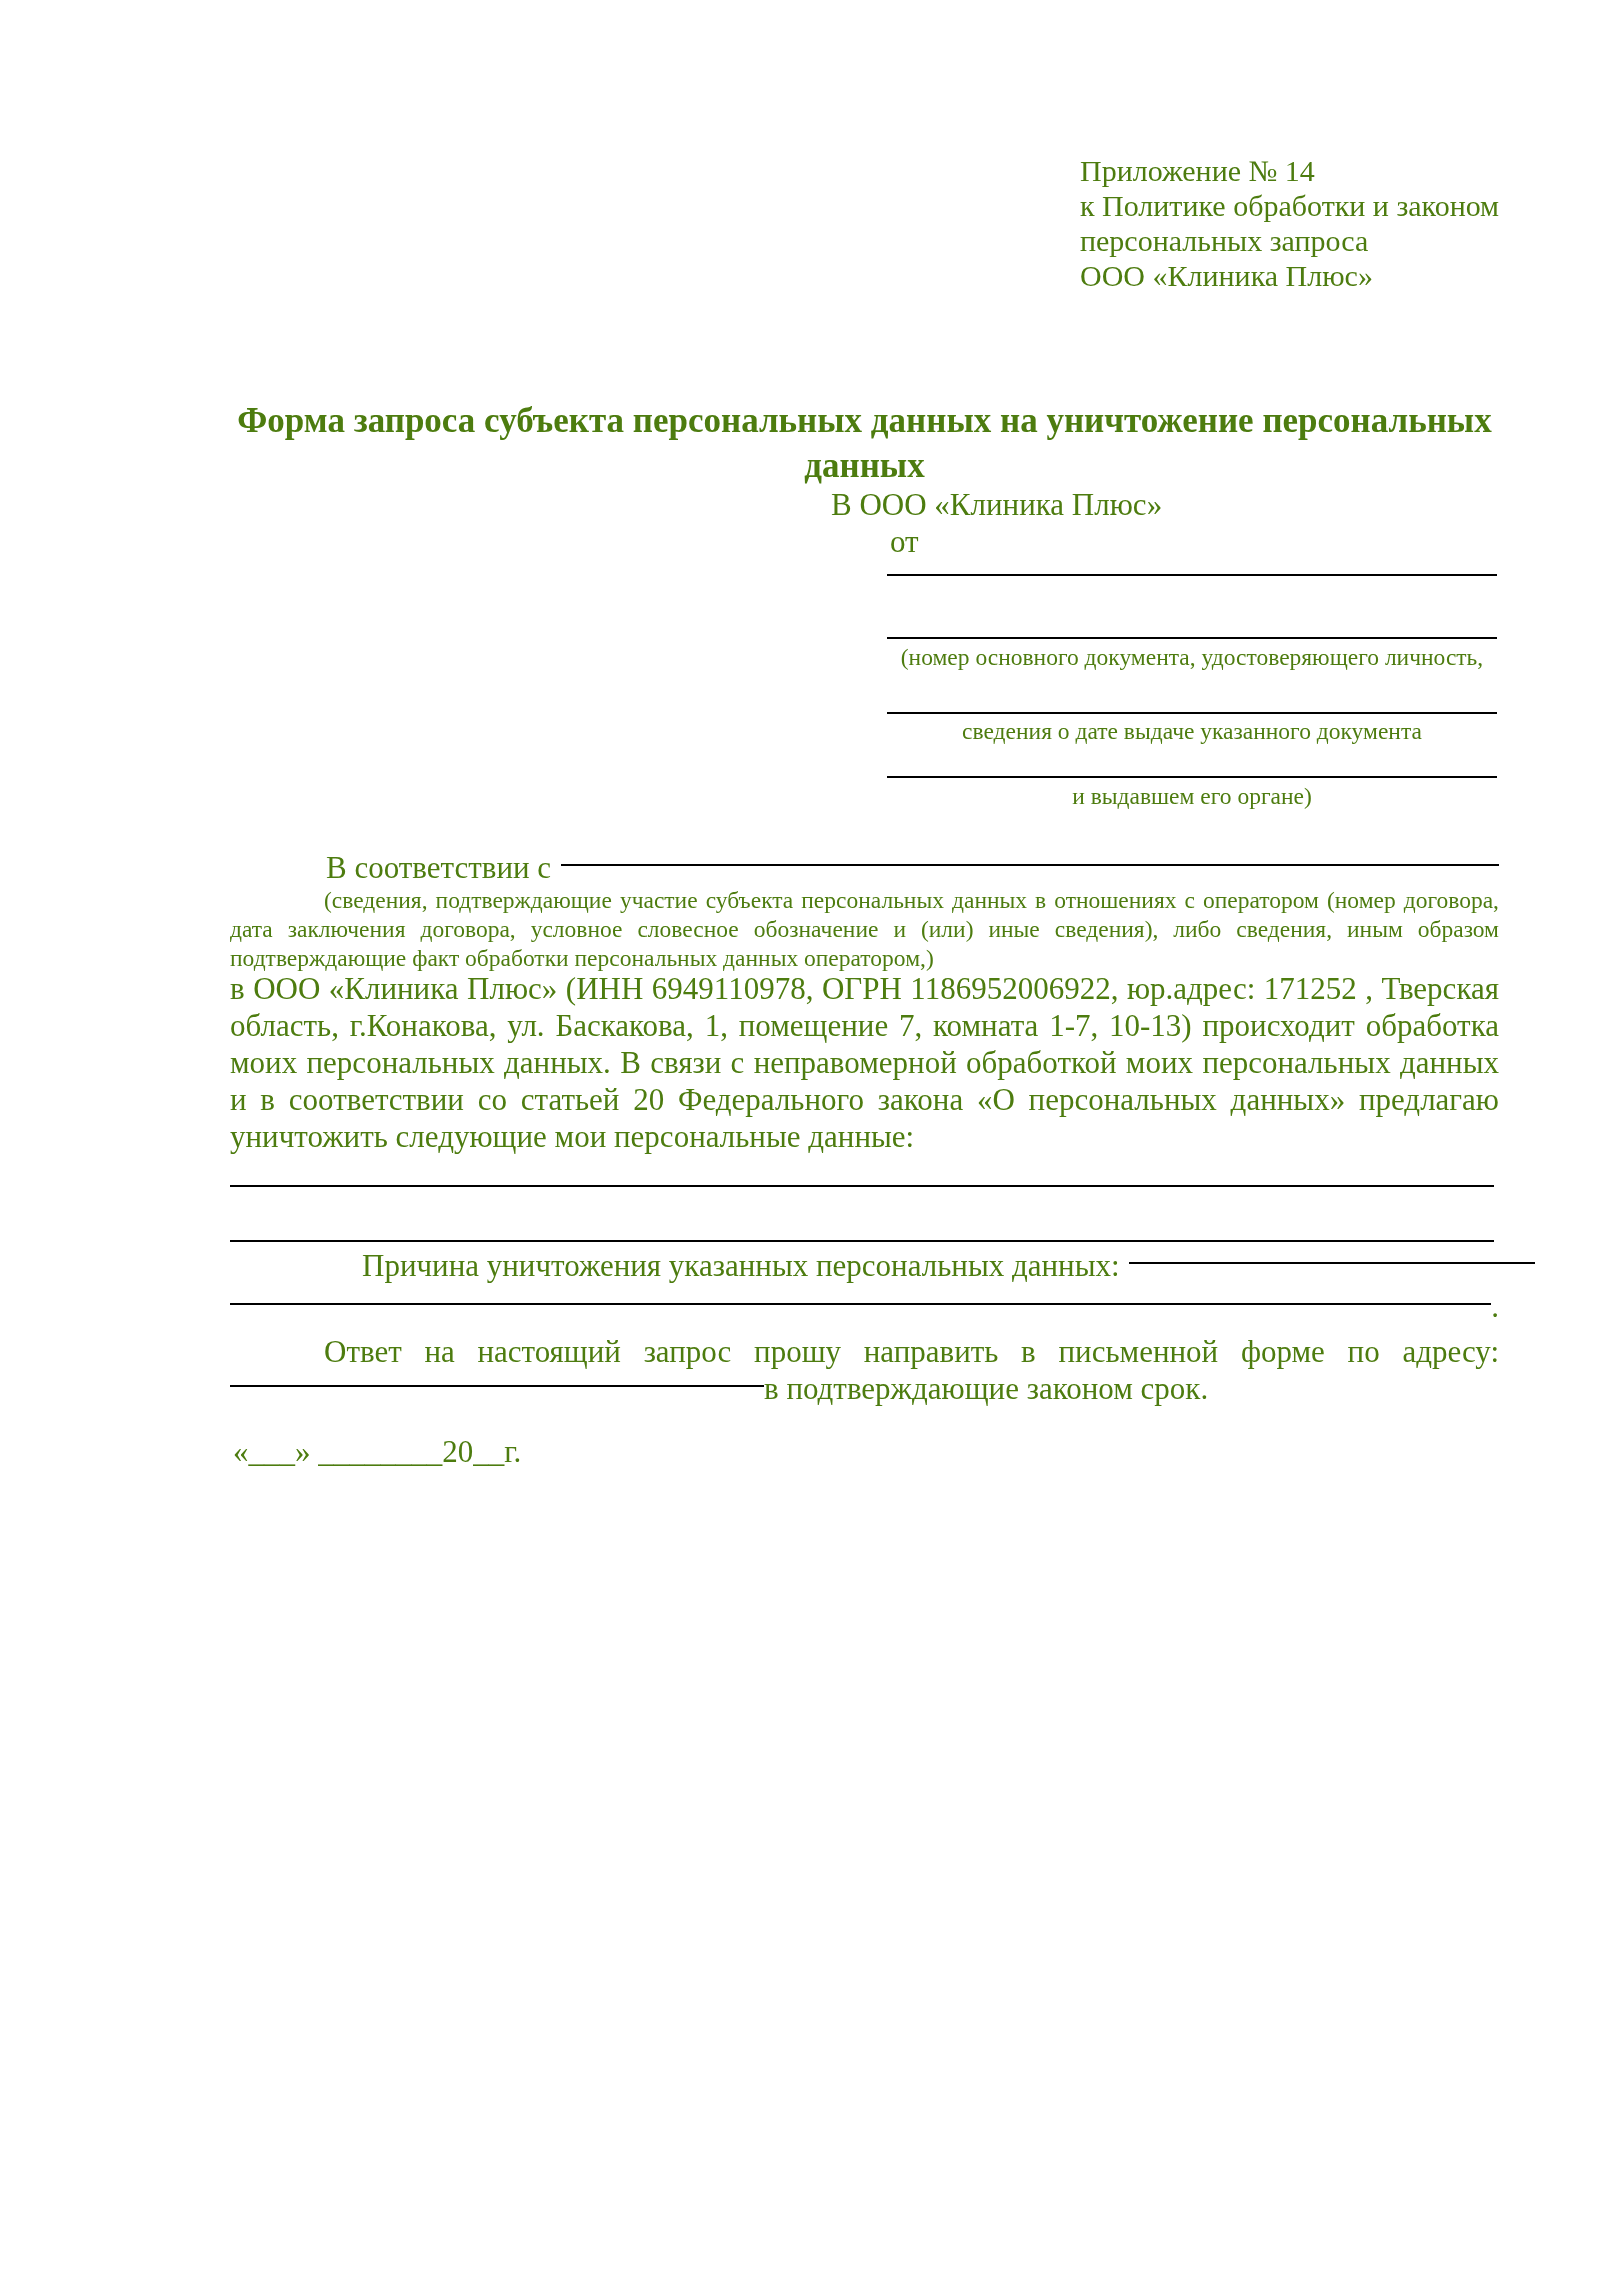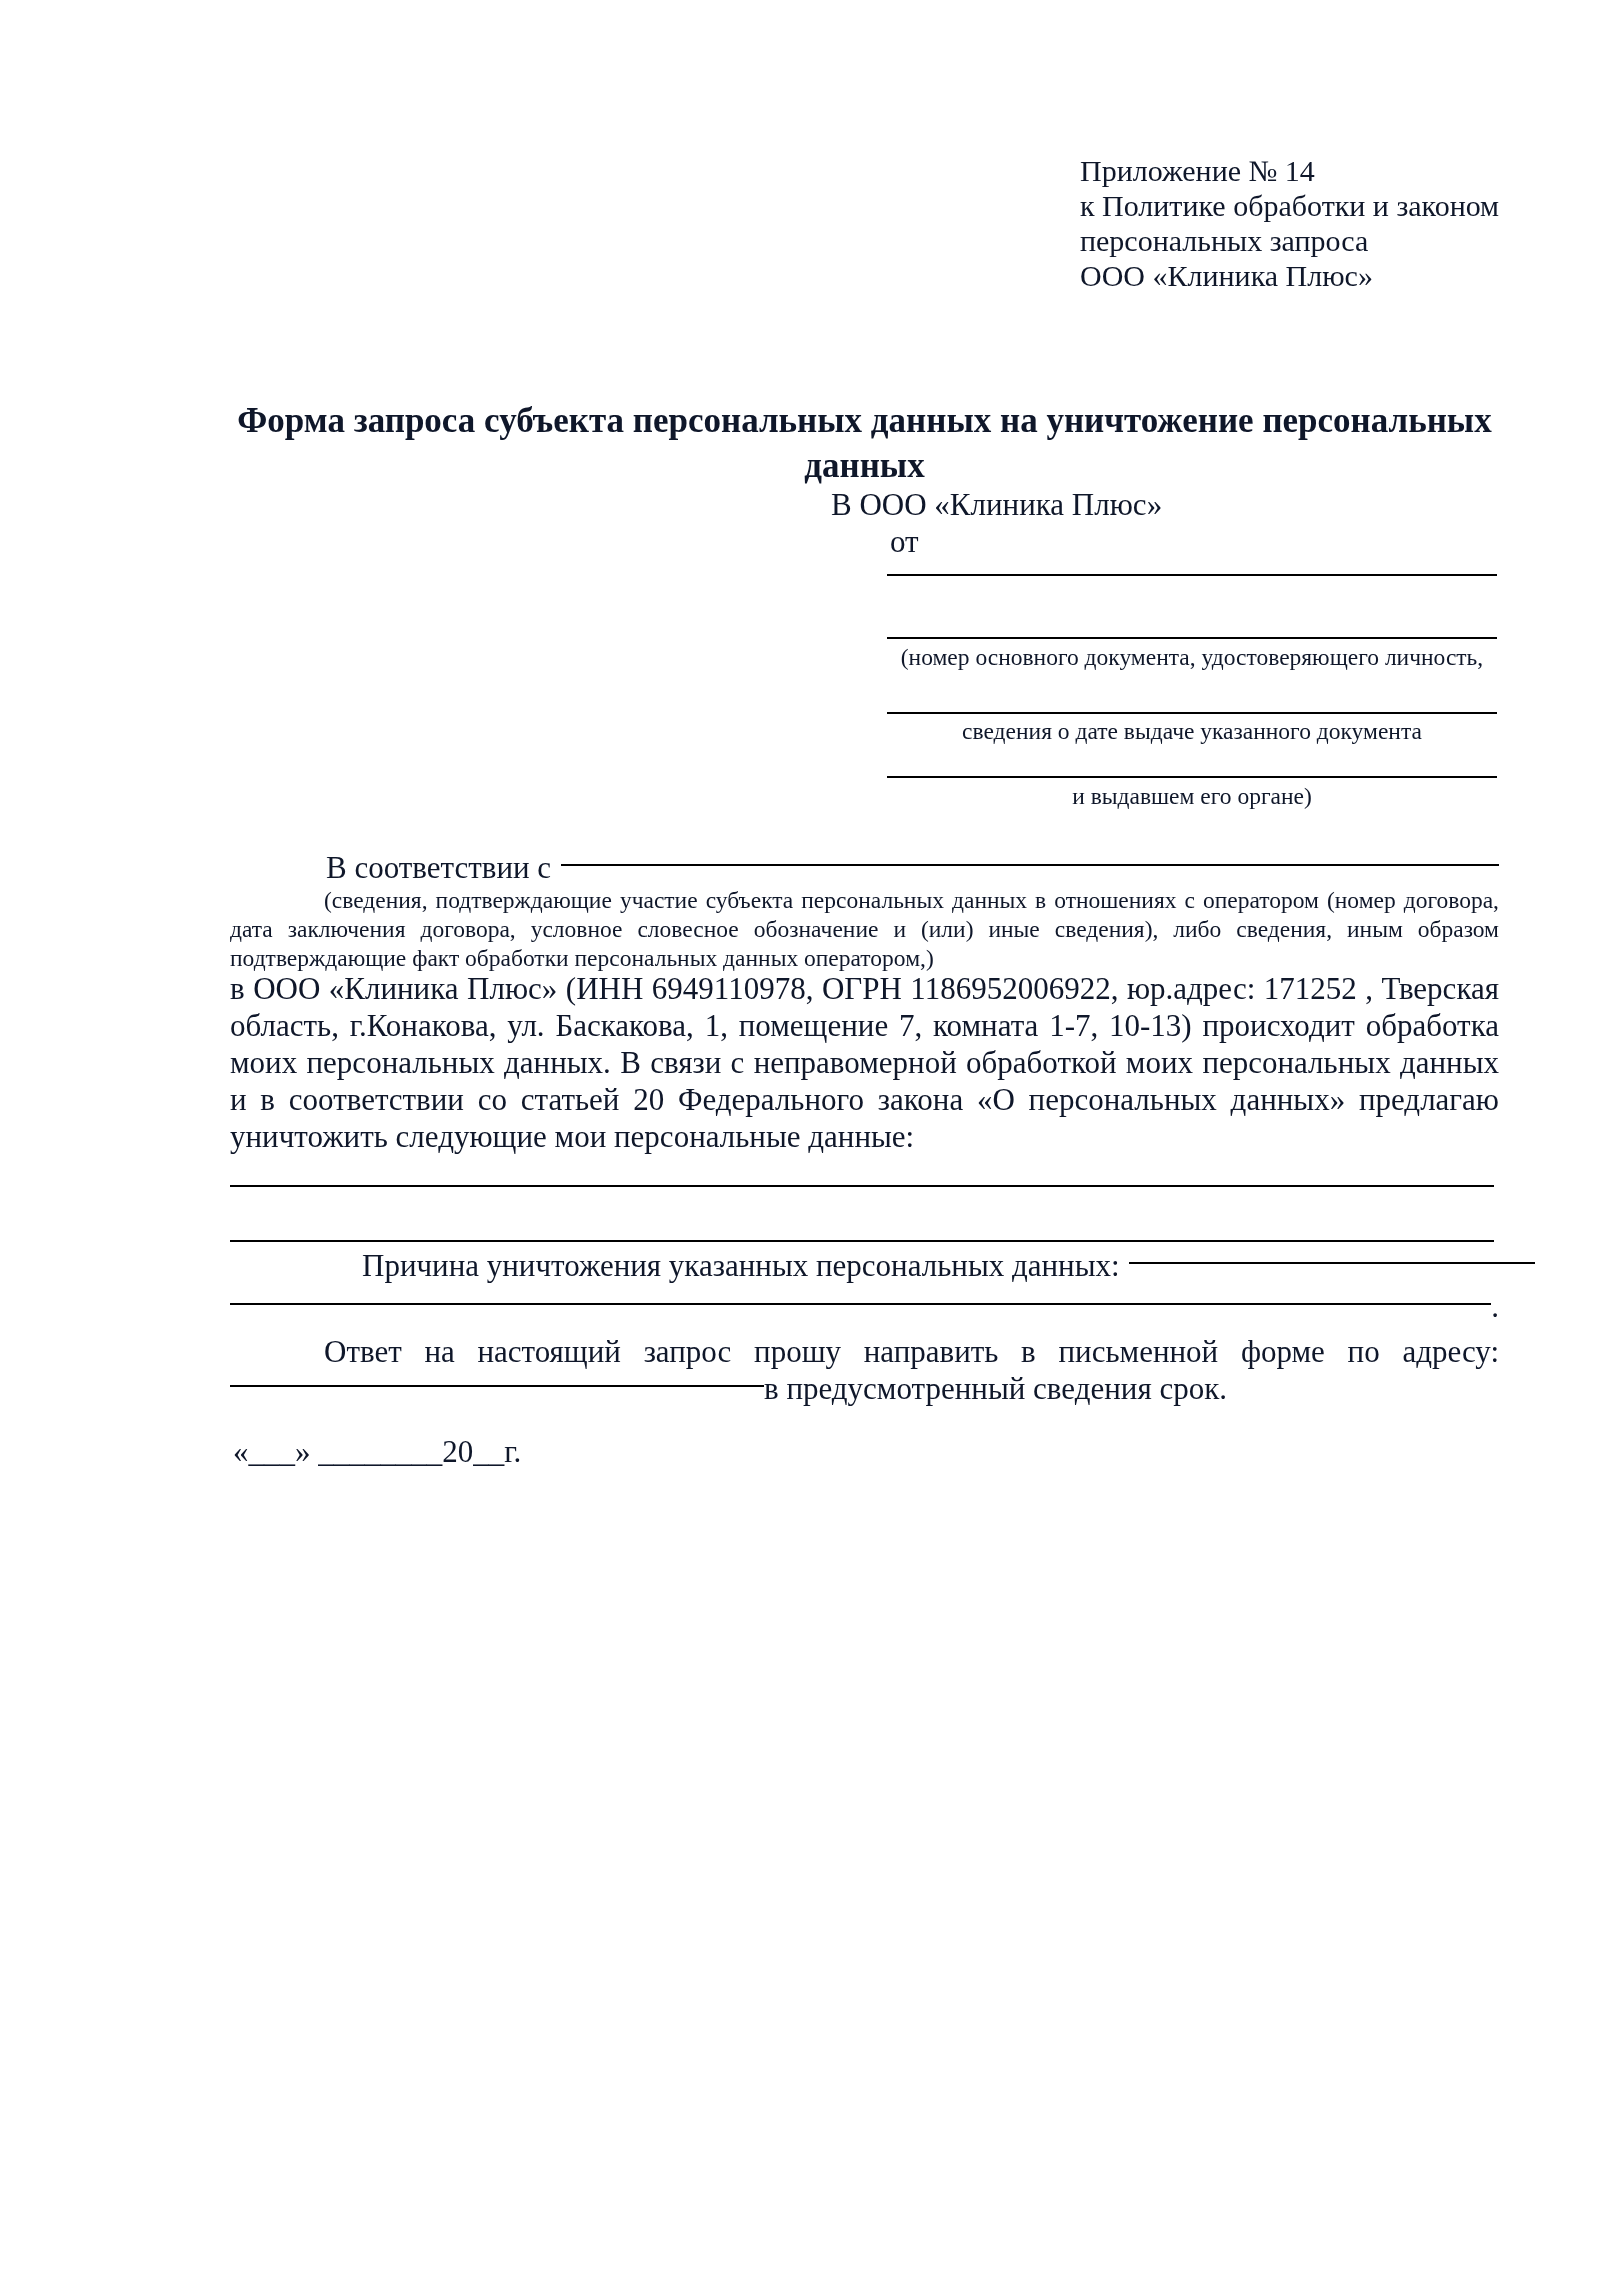--- a/index.html
+++ b/index.html
@@ -1,20 +1,20 @@
 <!DOCTYPE html>
 <html><head>
 <meta charset="utf-8">
 <style>
   html,body{margin:0;padding:0;background:#888;}
   #page{
     position:relative;
     width:1621px;height:2293px;
     background:#ffffff;
-    color:#0f172a;
+    color:#4d7c0f;
     font-family:"Liberation Serif","DejaVu Serif",serif;
     overflow:hidden;
   }
   .abs{position:absolute;}
   .body-font{font-size:31px;line-height:37px;}
   .small-font{font-size:23.5px;line-height:29px;}
   .header-font{font-size:30px;line-height:35px;}
   .title-font{font-size:35px;line-height:45px;font-weight:bold;}
   .nowrap{white-space:nowrap;}
   .center{text-align:center;}
@@ -75,20 +75,20 @@
 
   <div class="row" style="left:230px;top:1288px;width:1269px;">
     <span class="fill"></span>
     <span>.</span>
   </div>
 
   <div class="abs body-font justify-all indent" style="left:230px;top:1333px;width:1269px;">Ответ на настоящий запрос прошу направить в письменной форме по адресу:</div>
 
   <div class="row" style="left:230px;top:1370px;">
     <span class="fill-fixed"></span>
-    <span>в предусмотренный сведения срок.</span>
+    <span>в подтверждающие законом срок.</span>
   </div>
 
   <div class="abs body-font nowrap" style="left:233px;top:1433px;">«___» ________20__г.</div>
 
 
 </div>
 
 
 </body></html>

